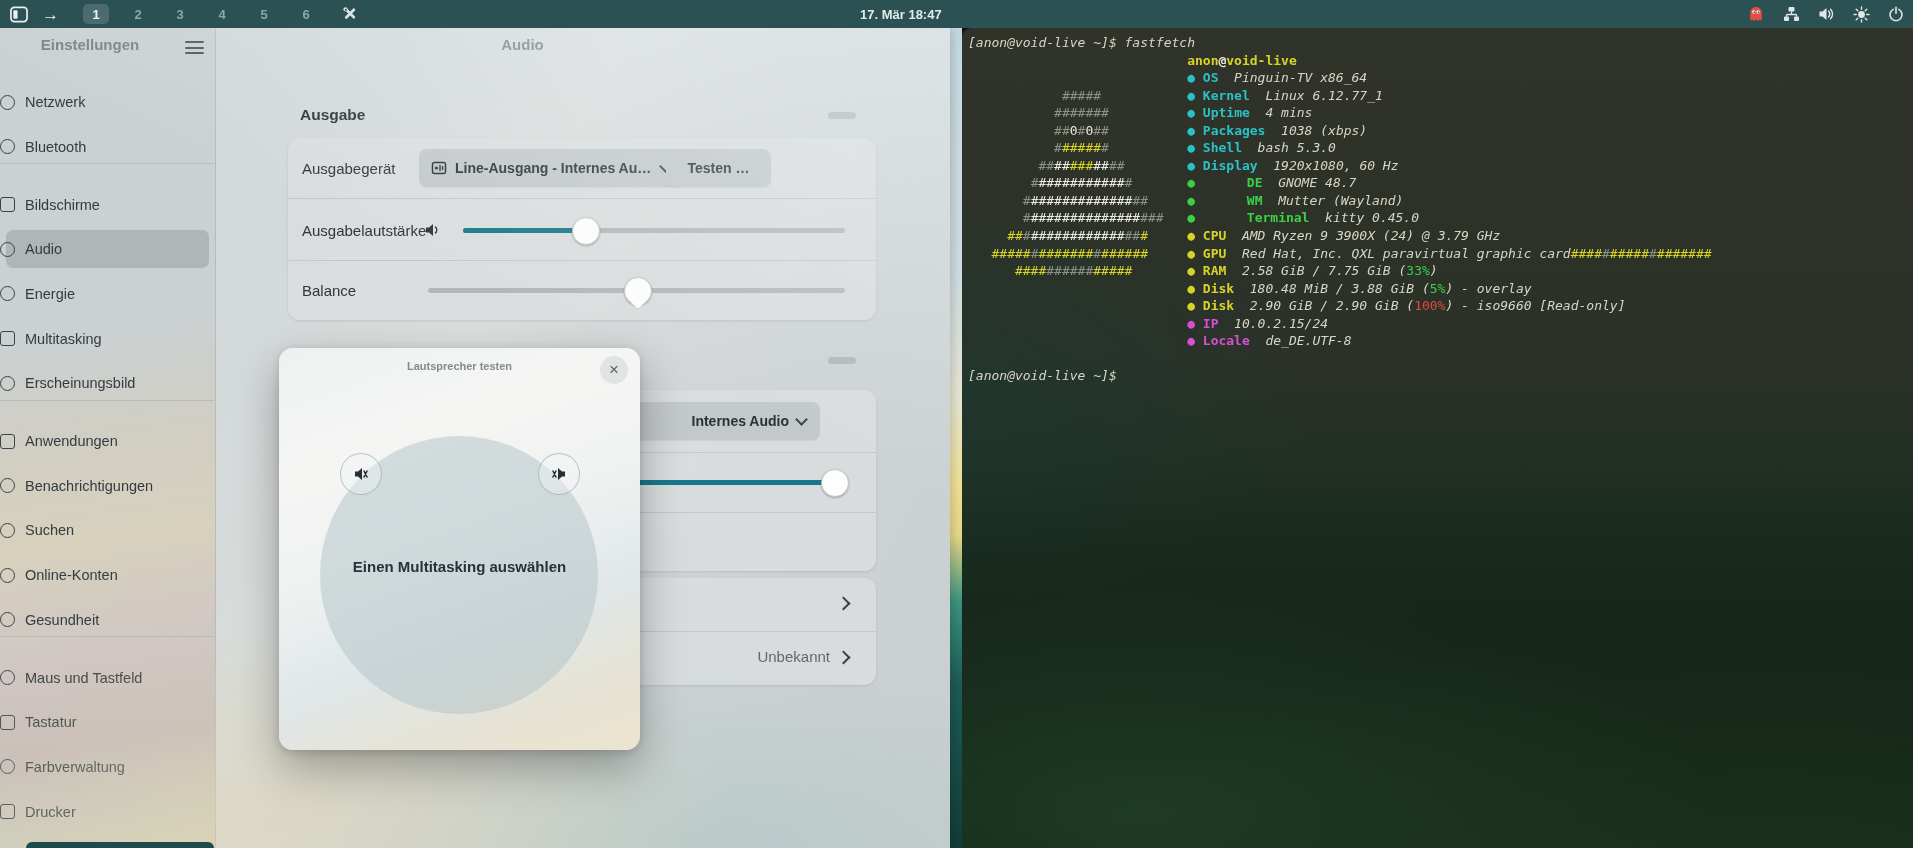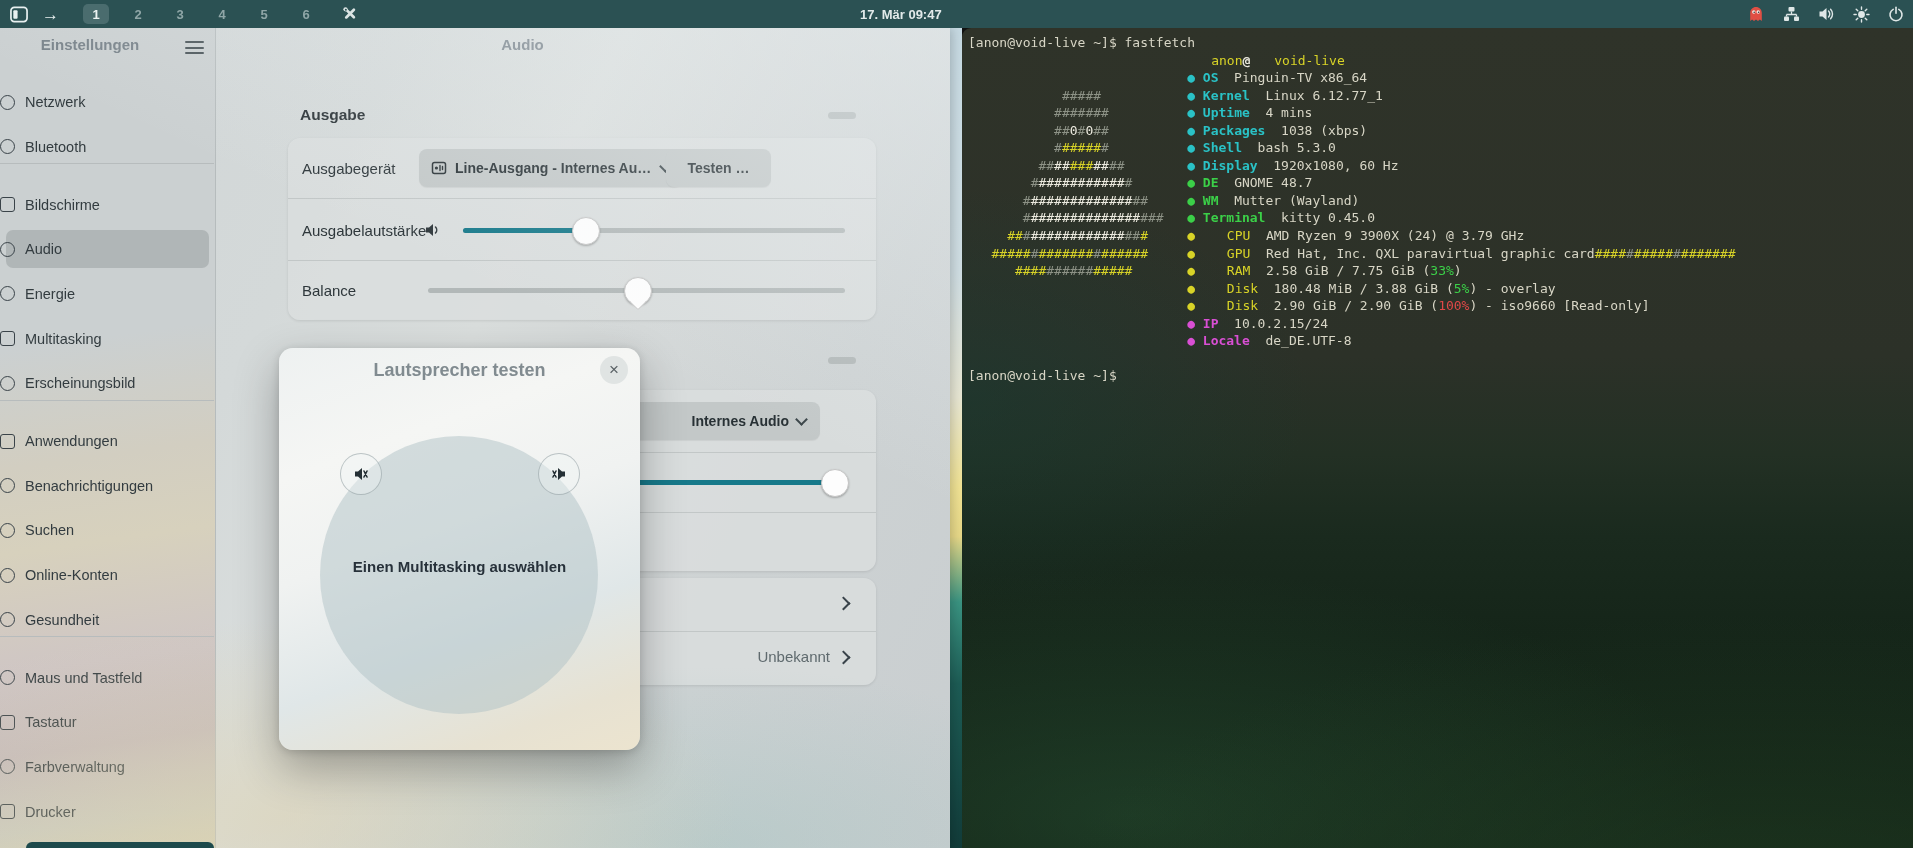--- a/index.html
+++ b/index.html
@@ -58,44 +58,44 @@
   .slider .fill{position:absolute;left:0;top:50%;height:5px;margin-top:-2.5px;background:#17798a;border-radius:3px;width:var(--p);}
   .slider .knob{position:absolute;top:0;width:26px;height:26px;border-radius:50%;background:#fdfdfd;
     border:1px solid #c6c6c6;box-shadow:0 1px 2px rgba(0,0,0,.25);left:calc(var(--p) - 13px);}
   .slider.pin .knob::after{content:"";position:absolute;left:50%;bottom:-4px;width:11px;height:11px;background:#fdfdfd;
     transform:translateX(-50%) rotate(45deg);border-radius:2px;border-right:1px solid #c6c6c6;border-bottom:1px solid #c6c6c6;}
   .vol-icon{position:absolute;width:18px;height:18px;}
   
   .dialog{position:absolute;left:279px;top:348px;width:361px;height:402px;border-radius:14px;z-index:12;
     background:linear-gradient(160deg,#eef1f1 0%,#f5f6f4 25%,#f0f2f1 45%,#e0e7e8 68%,#e7e2d2 88%,#ece4cf 100%);
     box-shadow:0 18px 45px rgba(0,0,0,.3),0 2px 8px rgba(0,0,0,.15);}
-  .dialog-title{position:absolute;left:0;top:12px;width:100%;text-align:center;font-weight:bold;font-size:18px;color:#818b90;}
+  .dialog-title{position:absolute;left:0;top:12px;width:100%;text-align:center;font-weight:bold;font-size:11px;color:#818b90;}
   .dialog-close{position:absolute;right:12px;top:8px;width:28px;height:28px;border-radius:50%;background:#e0e4e3;
     display:flex;align-items:center;justify-content:center;font-size:17px;color:#5a6266;cursor:pointer;}
   .spk-circle{position:absolute;left:41px;top:88px;width:278px;height:278px;border-radius:50%;
     background:rgba(176,193,198,.5);}
   .spk-btn{position:absolute;width:40px;height:40px;border-radius:50%;border:1px solid rgba(120,135,140,.45);
     background:rgba(240,244,244,.4);display:flex;align-items:center;justify-content:center;cursor:pointer;}
   .dialog-hint{position:absolute;left:0;top:210px;width:100%;text-align:center;font-weight:bold;font-size:15px;color:#27313a;}
   
   .wp-strip{position:absolute;left:948px;top:28px;width:14px;height:820px;z-index:4;
     background:linear-gradient(180deg,#c6d9e2 0%,#cfdde2 30%,#e6e5d2 45%,#efe193 56%,#e6d787 62%,#3a9381 70%,#1d5c55 80%,#123c3a 100%);}
   
   .terminal{position:absolute;left:962px;top:28px;width:951px;height:820px;z-index:6;border-radius:9px 0 0 0;
     background:radial-gradient(1200px 500px at 85% 108%,rgba(38,70,40,.55),transparent 60%),
                radial-gradient(900px 380px at 18% 96%,rgba(42,84,54,.5),transparent 65%),
                radial-gradient(500px 300px at 0% 45%,rgba(22,60,52,.45),transparent 70%),
                linear-gradient(180deg,#2f3329 0%,#2c3128 40%,#233024 52%,#1a2a1e 62%,#152519 74%,#112014 100%);}
   .term-pre{margin:0;padding:6px 0 0 6px;font-family:"DejaVu Sans Mono","Liberation Mono",monospace;
     font-size:13px;line-height:17.55px;white-space:pre;}
-  .c-fg{color:#d8d6c6;} .c-w{color:#eceadf;} .c-wb{color:#eceadf;font-weight:bold;}
+  .c-fg{color:#d8d6c6;font-style:italic;} .c-w{color:#eceadf;} .c-wb{color:#eceadf;font-weight:bold;}
   .c-g{color:#8d9286;}
-  .c-y{color:#d8d327;} .c-yb{color:#d8d327;font-weight:normal;margin-left:24px;}
+  .c-y{color:#d8d327;} .c-yb{color:#d8d327;font-weight:bold;}
   .c-c{color:#2ac2c6;} .c-cb{color:#2ac2c6;font-weight:bold;}
-  .c-gn{color:#3bd048;} .c-gnb{color:#3bd048;font-weight:bold;}
+  .c-gn{color:#3bd048;} .c-gnb{color:#3bd048;font-weight:bold;margin-left:44px;}
   .c-m{color:#d94fd4;} .c-mb{color:#d94fd4;font-weight:bold;text-align:right;}
   .c-r{color:#e04848;}
   
   .btm-win{position:absolute;left:26px;top:842px;width:188px;height:6px;background:#1d4a4c;border-radius:6px 6px 0 0;z-index:8;}
   svg{display:block;}
 </style>
 </head>
 <body>
 
 <div class="screen">
@@ -119,21 +119,21 @@
         </div>
       <span class="tb-icon" style="margin-left:8px;">
         <svg width="20" height="18" viewBox="0 0 20 18">
             <rect x="8.6" y="1" width="3" height="15" rx="1.5" transform="rotate(45 10 8.5)" fill="#dbe4e4"></rect>
             <rect x="8.6" y="1" width="3" height="15" rx="1.5" transform="rotate(-45 10 8.5)" fill="#dbe4e4"></rect>
             <circle cx="5" cy="3.8" r="2.4" fill="#dbe4e4"></circle>
             <circle cx="5.4" cy="4.2" r="1.1" fill="#2b5153"></circle>
           </svg>
       </span>
     </div>
-    <div class="tb-clock">17. Mär 09:47</div>
+    <div class="tb-clock">17. Mär 18:47</div>
     <div class="tb-right">
       <span class="tb-icon">
         <svg width="14" height="16" viewBox="0 0 14 16">
             <path d="M7 1C3.8 1 1.2 3.6 1.2 6.8V15l1.9-1.5L5 15l2-1.5L9 15l1.9-1.5L12.8 15V6.8C12.8 3.6 10.2 1 7 1z" fill="#e04f44"></path>
             <circle cx="4.8" cy="6" r="1.7" fill="#f3efe6"></circle>
             <circle cx="9.2" cy="6" r="1.7" fill="#f3efe6"></circle>
             <circle cx="5.2" cy="6.3" r=".8" fill="#35353f"></circle>
             <circle cx="9.6" cy="6.3" r=".8" fill="#35353f"></circle>
           </svg>
       </span>

